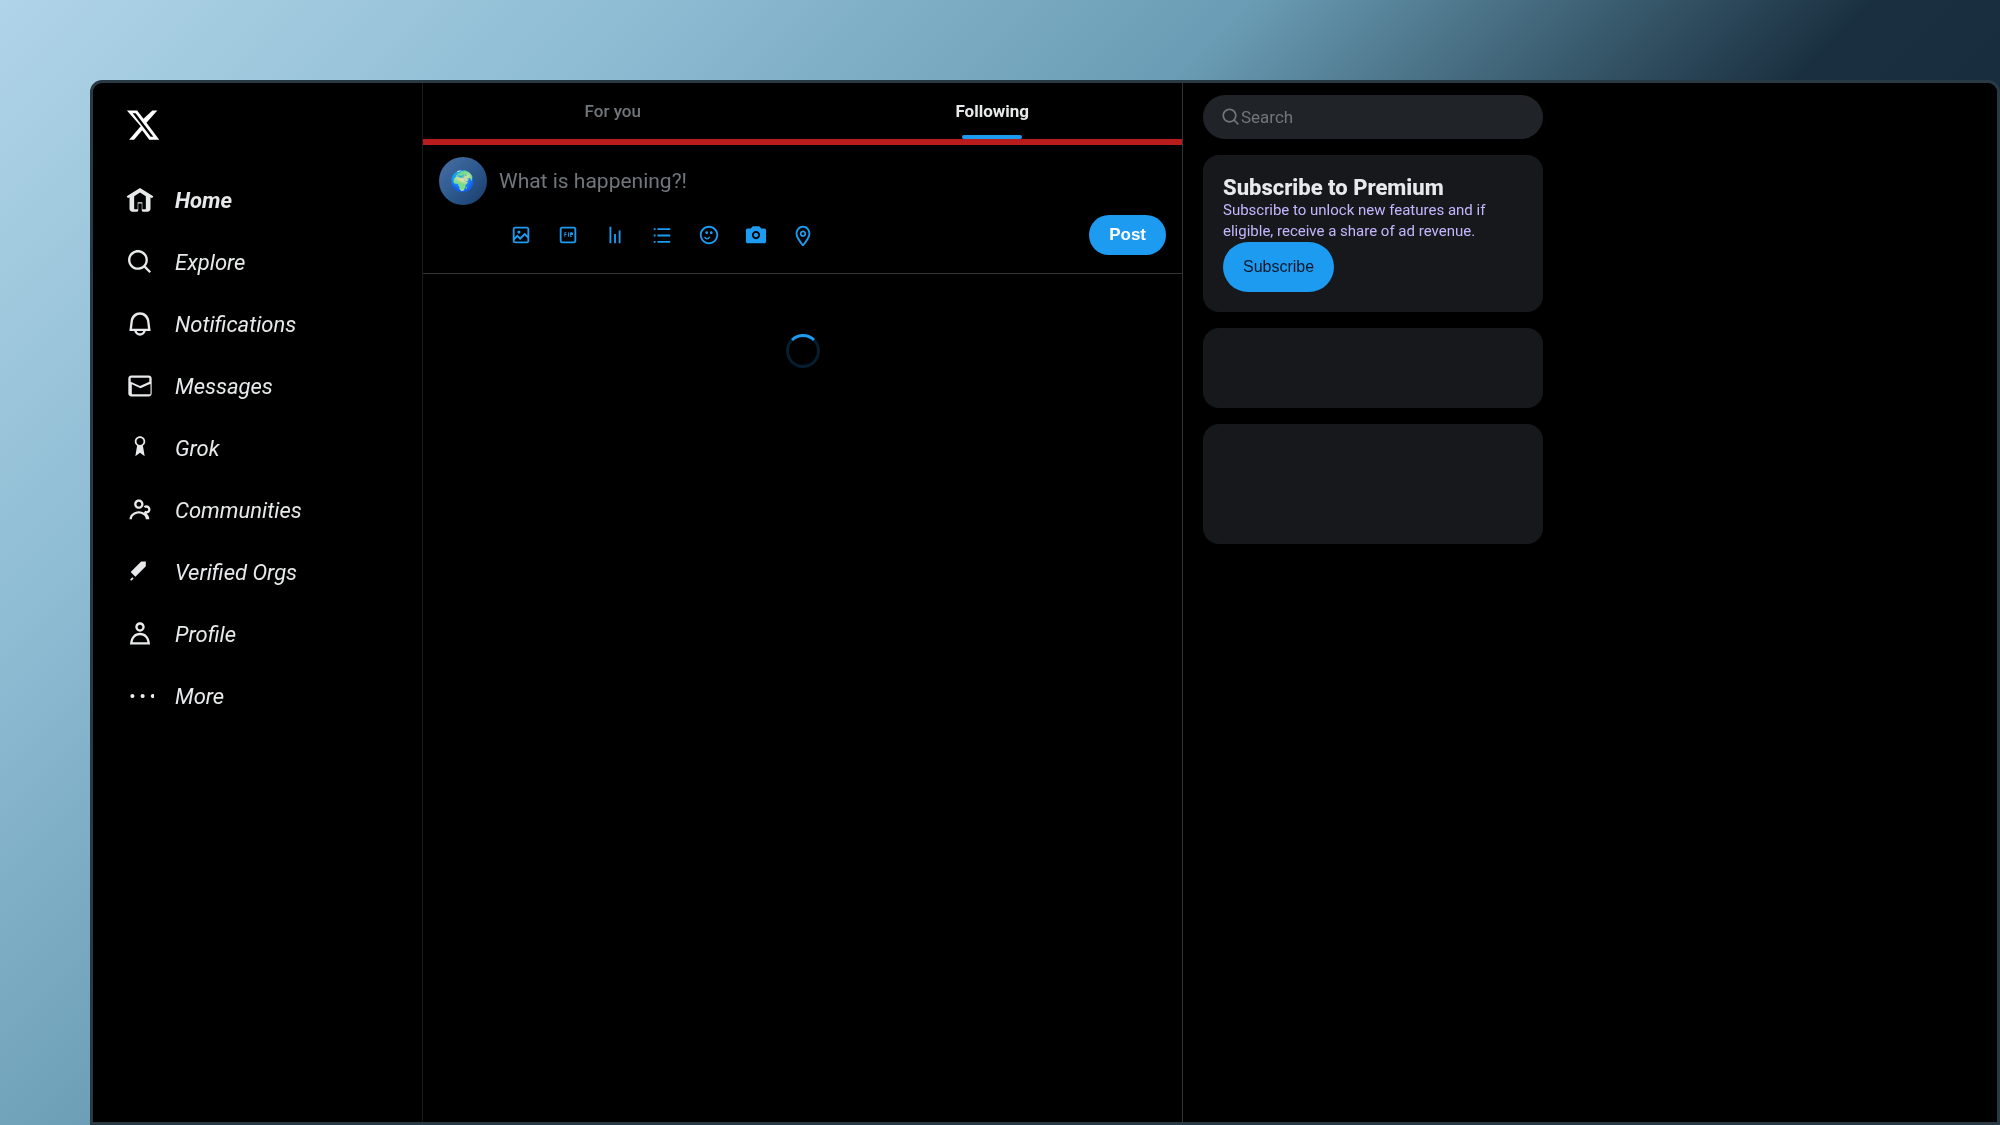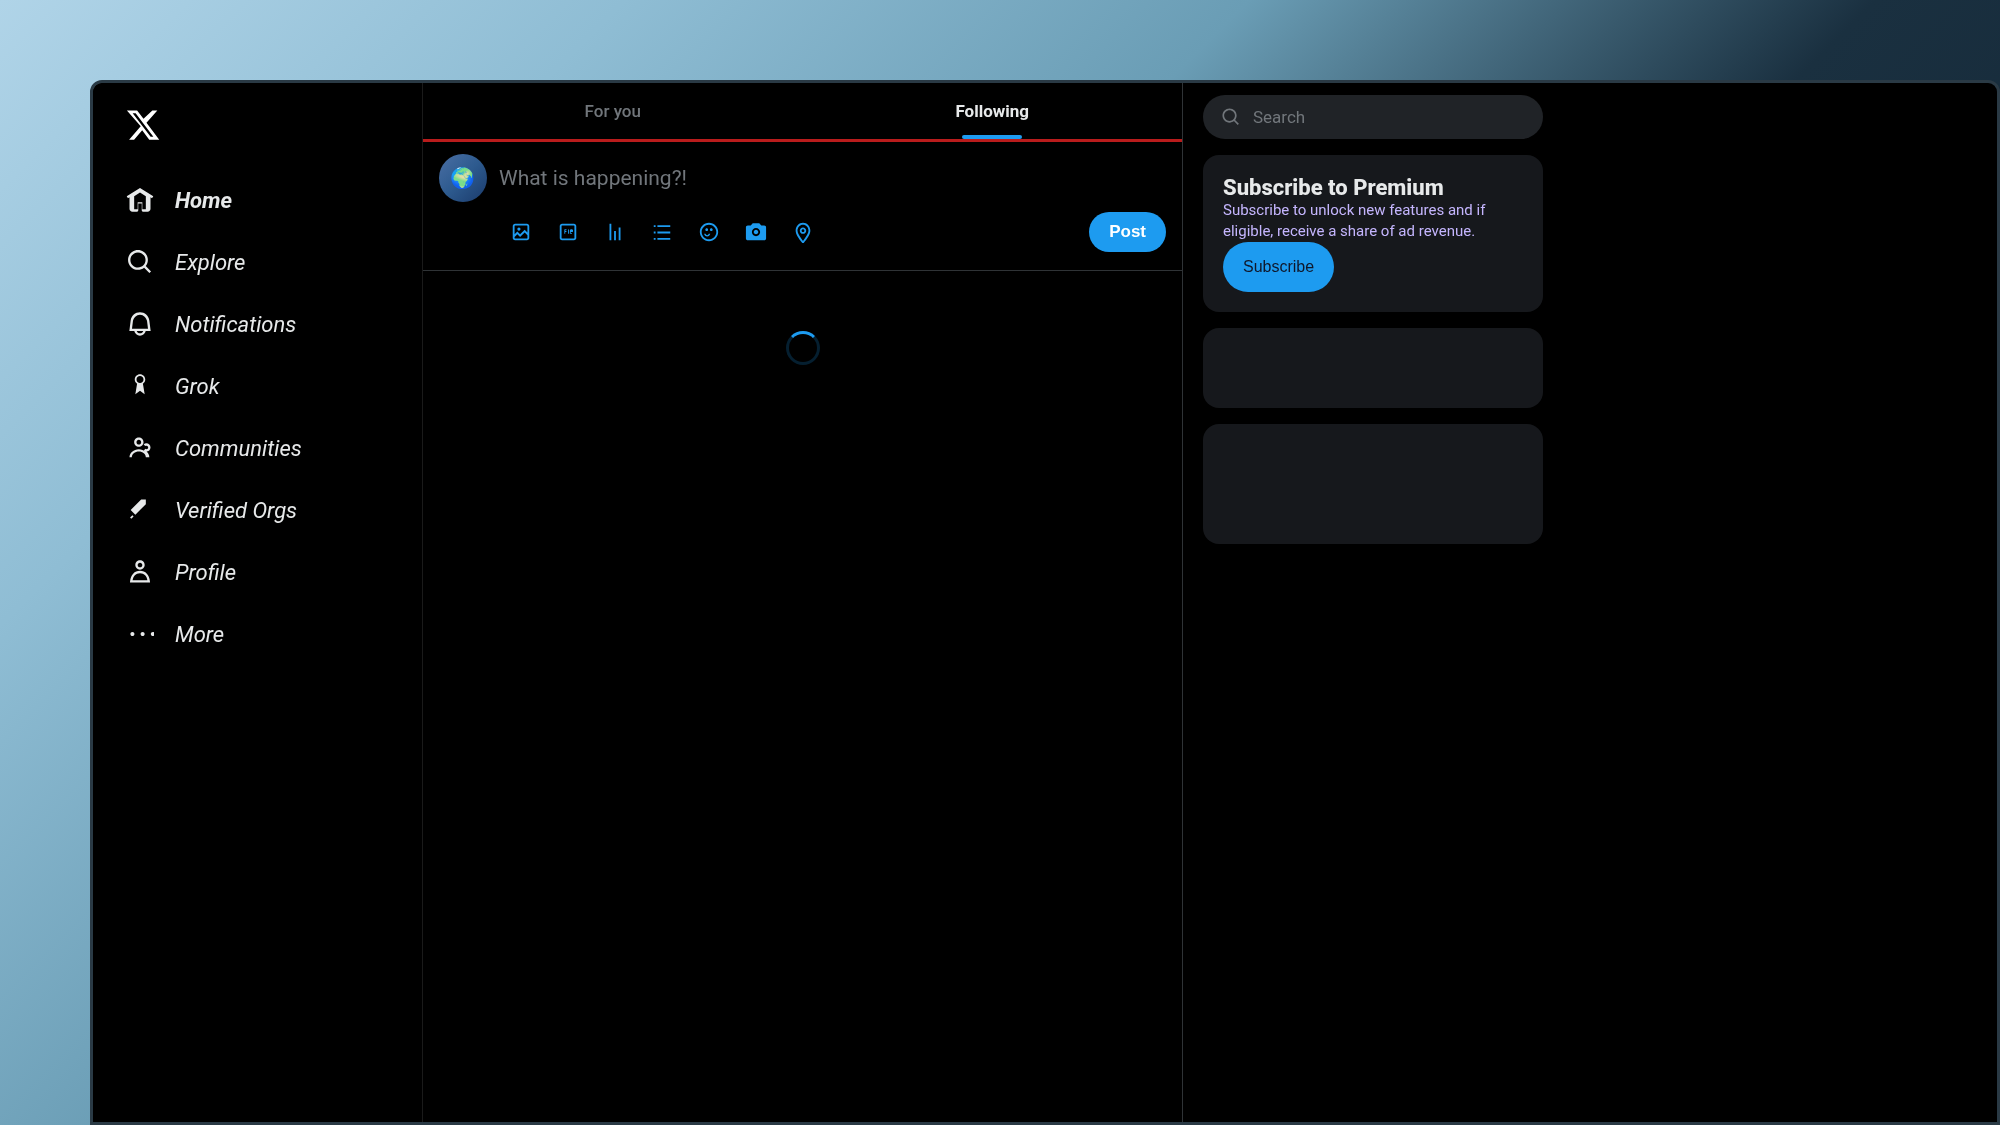--- a/index.html
+++ b/index.html
@@ -114,21 +114,21 @@
       display: flex;
       flex-direction: column;
       background: #000000;
       border-right: 1px solid #2f3336;
       max-width: 760px;
     }
 
     
     .tabs {
       display: flex;
-      border-bottom: 3px solid #b91c1c;
+      border-bottom: 6px solid #b91c1c;
     }
 
     .tab {
       flex: 1;
       padding: 18px;
       text-align: center;
       cursor: pointer;
       color: #71767b;
       font-size: 17px;
       font-weight: 500;
@@ -270,21 +270,20 @@
       flex-direction: column;
       gap: 16px;
     }
 
     .search-bar {
       background: #202327;
       border-radius: 50px;
       display: flex;
       align-items: center;
       padding: 12px 18px;
-      gap: 12px;
       cursor: text;
       text-align: right;
     }
 
     .search-bar svg {
       width: 20px;
       height: 20px;
       fill: #71767b;
       flex-shrink: 0;
     }
@@ -374,20 +373,28 @@
 
       <div class="nav-item">
         <div class="nav-icon">
           <svg viewBox="0 0 24 24">
             <path d="M19.993 9.042C19.48 5.017 16.054 2 11.996 2s-7.49 3.021-7.993 7.051L2.866 18H7.1c.463 2.282 2.481 4 4.9 4s4.437-1.718 4.9-4h4.236l-1.143-8.958zM12 20c-1.306 0-2.417-.835-2.829-2h5.658c-.412 1.165-1.523 2-2.829 2zm-6.866-4l.847-6.698C6.415 6.99 8.936 4 11.996 4c3.06 0 5.58 2.994 6.016 5.301L18.864 16H5.134z"></path>
           </svg>
         </div>
         <span class="nav-label">Notifications</span>
       </div>
 
+      <div class="nav-item">
+        <div class="nav-icon">
+          <svg viewBox="0 0 24 24">
+            <path d="M1.998 5.5c0-1.381 1.119-2.5 2.5-2.5h15c1.381 0 2.5 1.119 2.5 2.5v13c0 1.381-1.119 2.5-2.5 2.5h-15c-1.381 0-2.5-1.119-2.5-2.5v-13zm2.5-.5c-.276 0-.5.224-.5.5v2.764l8 3.638 8-3.638V5.5c0-.276-.224-.5-.5-.5h-15zm15.5 5.463l-7.5 3.412-7.5-3.412V18.5c0 .276.224.5.5.5h15c.276 0 .5-.224.5-.5v-8.037z"></path>
+          </svg>
+        </div>
+        <span class="nav-label">Messages</span>
+      </div>
 
       <div class="nav-item">
         <div class="nav-icon">
           <svg viewBox="0 0 24 24">
             <path d="M16.5 6.5c0 1.5-.8 2.8-2 3.5l1.5 9-4-3-4 3 1.5-9C8.3 9.3 7.5 8 7.5 6.5 7.5 4 9.5 2 12 2s4.5 2 4.5 4.5zm-4.5-3c-1.7 0-3 1.3-3 3s1.3 3 3 3 3-1.3 3-3-1.3-3-3-3z"></path>
           </svg>
         </div>
         <span class="nav-label">Grok</span>
       </div>
 

